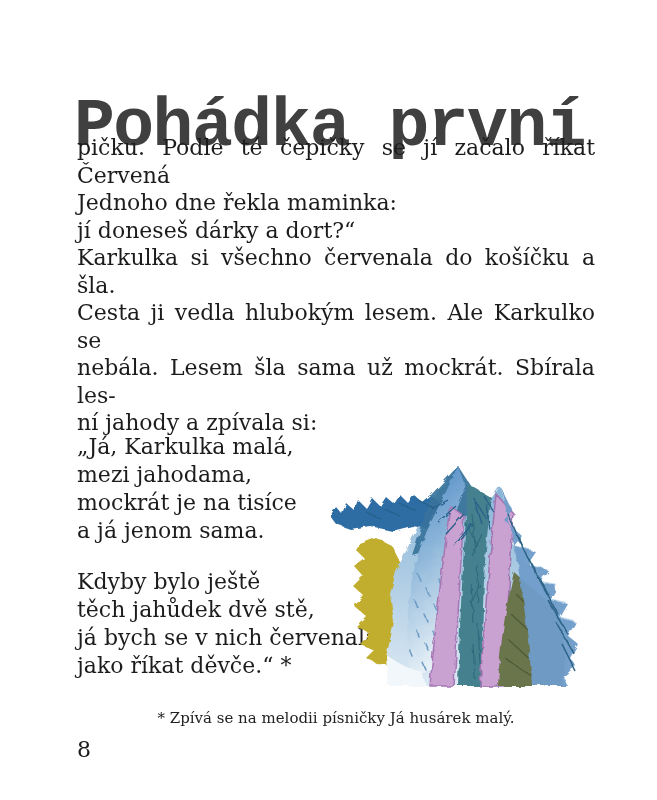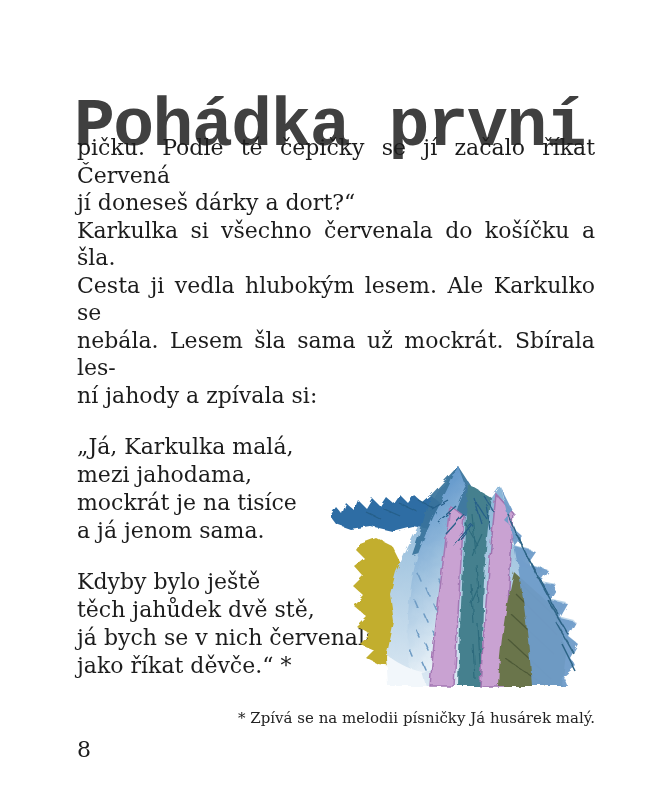--- a/index.html
+++ b/index.html
@@ -19,33 +19,34 @@
     position:absolute;left:77px;top:134px;width:518px;
     font-size:22px;line-height:27.5px;
   }
   .pline{white-space:nowrap}
   .pline.justify{white-space:normal;text-align:justify;text-align-last:justify}
   .verse{position:absolute;left:77px;font-size:22px;line-height:28px}
   .verse1{top:433px}
   .verse2{top:568px}
   .footnote{
     position:absolute;left:77px;top:709px;width:518px;
-    font-size:15px;text-align:right;color:#222;
+    font-size:15px;text-align:center;color:#222;
   }
   .pagenum{position:absolute;left:77px;top:737px;font-size:22px}
   .illustration{position:absolute;left:326px;top:454px;width:268px;height:242px}
 </style>
 </head>
 <body>
 
 <h1 class="title"><span>Pohádka</span> <span class="bold">první</span></h1>
 
 <div class="para">
 
     <div class="pline justify">pičku. Podle té čepičky se jí začalo říkat Červená</div>
+    <div class="pline">Jednoho dne řekla maminka:</div>
     <div class="pline">jí doneseš dárky a dort?“</div>
     <div class="pline justify">Karkulka si všechno červenala do košíčku a šla.</div>
     <div class="pline justify">Cesta ji vedla hlubokým lesem. Ale Karkulko se</div>
     <div class="pline justify">nebála. Lesem šla sama už mockrát. Sbírala les-</div>
     <div class="pline">ní jahody a zpívala si:</div>
   </div>
 
 <div class="verse verse1">
 
 <div class="vline">„Já, Karkulka malá,</div>

